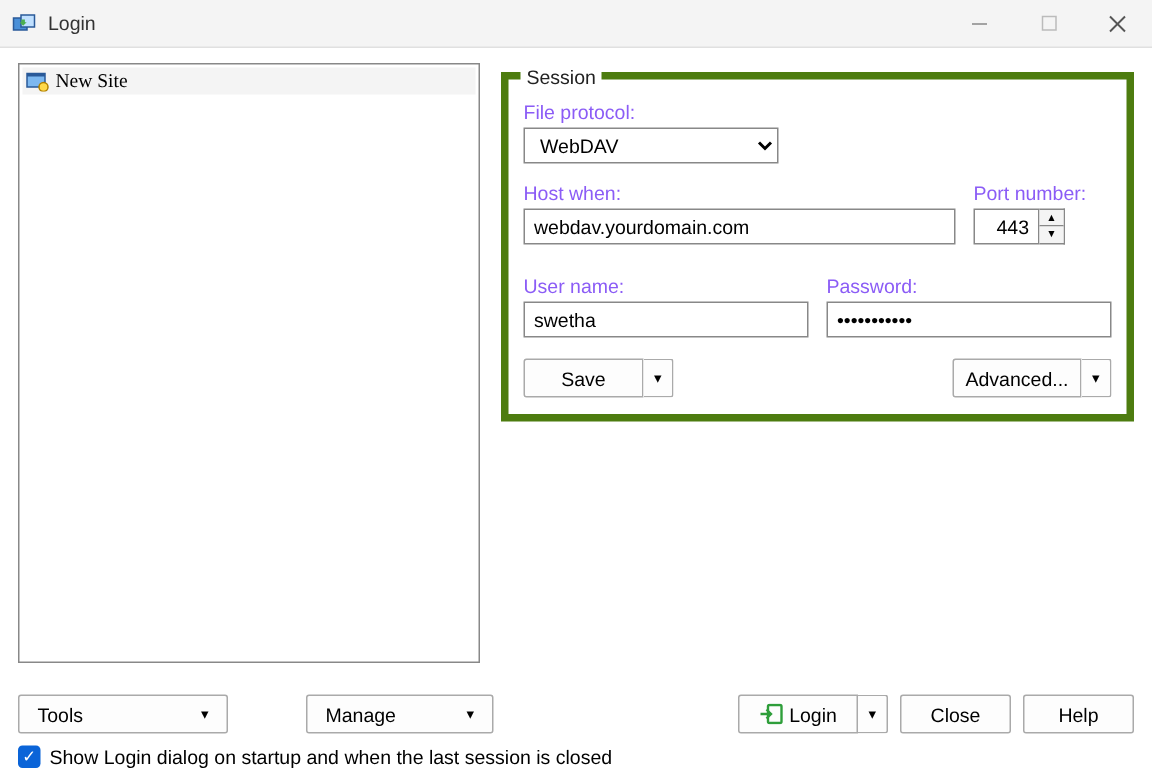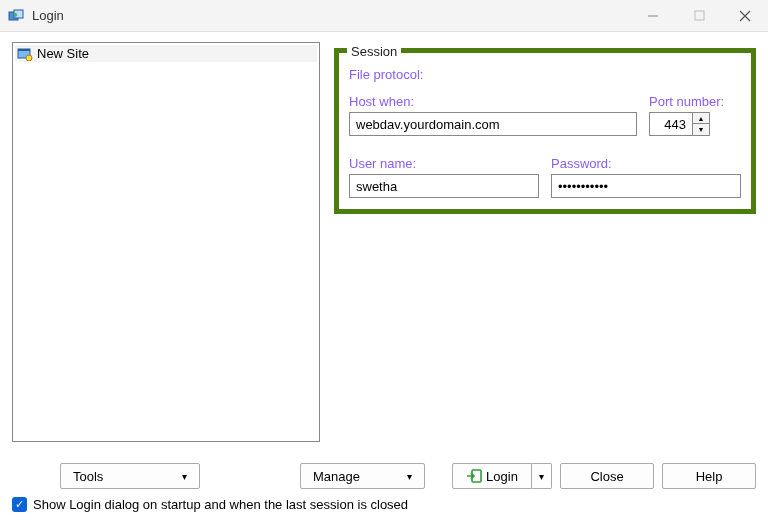--- a/index.html
+++ b/index.html
@@ -47,20 +47,21 @@
     display: flex;
     gap: 14px;
     flex: 1;
   }
   .sitelist {
     width: 310px;
     height: 400px;
     border: 1px solid #888;
     background: #fff;
     padding: 2px;
+    font-family: Liberation Serif, serif;
   }
   .site-item {
     display: flex;
     align-items: center;
     gap: 4px;
     padding: 1px 2px;
     background: #f4f4f4;
   }
   .right {
     flex: 1;
@@ -116,24 +117,24 @@
     margin-top: 14px;
     display: flex;
     justify-content: space-between;
   }
   .lower {
     margin-top: 8px;
     display: flex;
     align-items: center;
     gap: 10px;
   }
-  .lower .left-btn { width:140px; position:relative;margin-left:48px; }
+  .lower .left-btn { width:140px; position:relative; }
   .lower .caret { margin-left:auto; font-size:9px; }
   .footer-btns { margin-left:auto; display:flex; gap:8px; }
-  .footer-btns .btn { width:94px; }
+  .footer-btns .btn { width:74px; }
   .footer-btns .login-btn { color:#000; display:flex; gap:4px; }
   .checkbox-row { margin-top:8px; display:flex; align-items:center; gap:6px; }
   .chk {
     width:15px; height:15px; border-radius:3px; background:#0a64d8;
     display:flex; align-items:center; justify-content:center; color:#fff; font-size:11px;
   }
   .arrowdown::after { content:"▾"; font-size:10px; }
   svg { display:block; }
 </style>
 </head>
@@ -184,20 +185,23 @@
       </div>
     </div>
 
     <div class="right">
       <div class="fieldset">
         <span class="fieldset-label">Session</span>
 
         <div class="row">
           <div class="col" style="width:170px">
             <label class="fl">File protocol:</label>
+            <select>
+              <option>WebDAV</option>
+            </select>
           </div>
         </div>
 
         <div class="row" style="margin-top:12px">
           <div class="col" style="flex:1">
             <label class="fl">Host when:</label>
             <input type="text" value="webdav.yourdomain.com" style="">
           </div>
           <div class="col" style="width:92px">
             <label class="fl">Port number:</label>
@@ -215,20 +219,30 @@
           <div class="col" style="flex:1">
             <label class="fl">User name:</label>
             <input type="text" value="swetha" style="">
           </div>
           <div class="col" style="flex:1">
             <label class="fl">Password:</label>
             <input type="text" value="•••••••••••" style="">
           </div>
         </div>
 
+        <div class="buttonsrow">
+          <div class="splitbtn">
+            <button class="btn" style="width:80px">Save</button>
+            <div class="split-arrow arrowdown"></div>
+          </div>
+          <div class="splitbtn">
+            <button class="btn" style="width:86px">Advanced...</button>
+            <div class="split-arrow arrowdown"></div>
+          </div>
+        </div>
       </div>
     </div>
   </div>
 
   <div class="lower">
     <button class="btn left-btn">
       <span>Tools</span>
       <span class="caret arrowdown"></span>
     </button>
     <div style="width:32px"></div>

